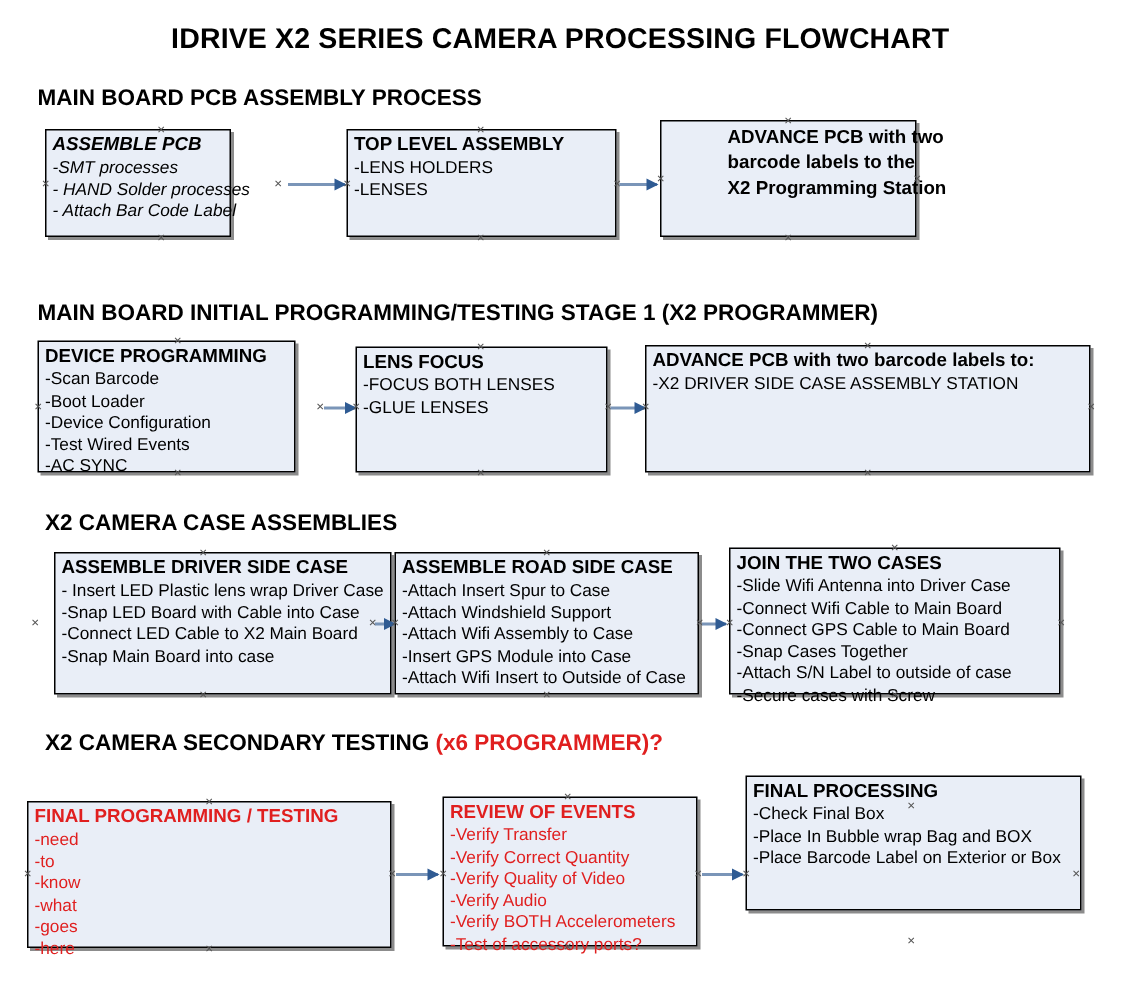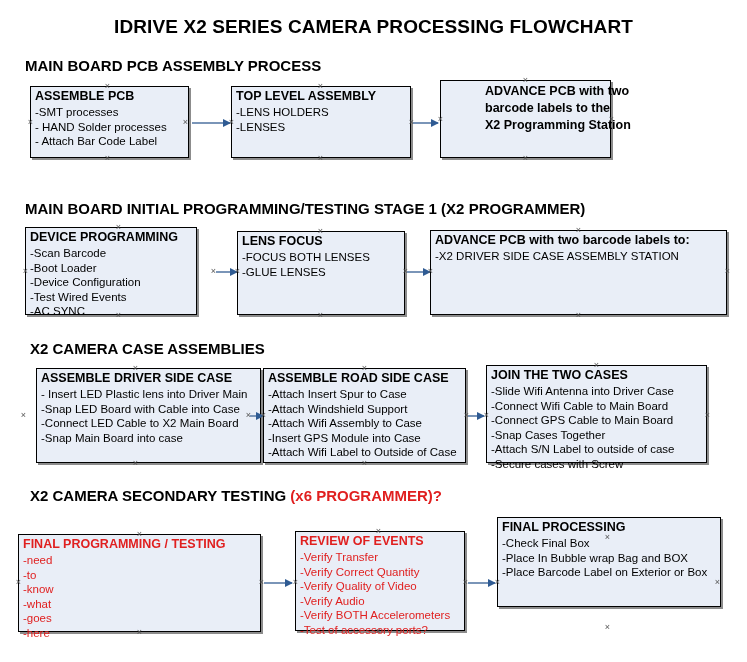--- a/index.html
+++ b/index.html
@@ -120,21 +120,21 @@
 <body>
 
 <div class="canvas">
 
   <div class="doc-title">IDRIVE X2  SERIES CAMERA PROCESSING FLOWCHART</div>
 
   <div class="section-head" style="left:25px; top:57px;">
     <span>MAIN BOARD PCB ASSEMBLY PROCESS</span>
   </div>
 
-  <div class="pbox" style="left:30px; top:86px; width:159px; height:72px;">
+  <div class="pbox" style="left:30px; top:86px; width:124px; height:72px;font-style:italic;">
     <div class="bx-title">ASSEMBLE PCB</div>
     <div class="bx-line">-SMT processes</div>
     <div class="bx-line">- HAND Solder processes</div>
     <div class="bx-line">- Attach Bar Code Label</div>
   </div>
   <div class="hx" style="left:104px; top:83px;"></div>
   <div class="hx" style="left:104px; top:155px;"></div>
   <div class="hx" style="left:27px; top:119px;"></div>
   <div class="hx" style="left:182px; top:119px;"></div>
 
@@ -201,39 +201,39 @@
   <div class="hx" style="left:575px; top:312px;"></div>
   <div class="hx" style="left:427px; top:268px;"></div>
   <div class="hx" style="left:724px; top:268px;"></div>
 
   <div class="section-head" style="left:30px; top:340px;">
     <span>X2 CAMERA CASE ASSEMBLIES</span>
   </div>
 
   <div class="pbox" style="left:23px; top:368px; width:225px; height:95px;margin-left:13px;">
     <div class="bx-title">ASSEMBLE DRIVER SIDE CASE</div>
-    <div class="bx-line">- Insert LED Plastic lens into Driver Main</div>
+    <div class="bx-line">- Insert LED Plastic lens wrap Driver Case</div>
     <div class="bx-line">-Snap LED Board with Cable into Case</div>
     <div class="bx-line">-Connect LED Cable to X2 Main Board</div>
     <div class="bx-line">-Snap Main Board into case</div>
   </div>
   <div class="hx" style="left:132px; top:365px;"></div>
   <div class="hx" style="left:132px; top:460px;"></div>
   <div class="hx" style="left:20px; top:412px;"></div>
   <div class="hx" style="left:245px; top:412px;"></div>
 
   <div class="arrow" style="left:250px; top:415px; width:13px;"></div>
 
   <div class="pbox" style="left:263px; top:368px; width:203px; height:95px;">
     <div class="bx-title">ASSEMBLE ROAD SIDE CASE</div>
     <div class="bx-line">-Attach Insert Spur to Case</div>
     <div class="bx-line">-Attach Windshield Support</div>
     <div class="bx-line">-Attach Wifi Assembly to Case</div>
     <div class="bx-line">-Insert GPS Module into Case</div>
-    <div class="bx-line">-Attach Wifi Label to Outside of Case</div>
+    <div class="bx-line">-Attach Wifi Insert to Outside of Case</div>
   </div>
   <div class="hx" style="left:361px; top:365px;"></div>
   <div class="hx" style="left:361px; top:460px;"></div>
   <div class="hx" style="left:260px; top:412px;"></div>
   <div class="hx" style="left:463px; top:412px;"></div>
 
   <div class="arrow" style="left:468px; top:415px; width:16px;"></div>
 
   <div class="pbox" style="left:486px; top:365px; width:221px; height:98px;">
     <div class="bx-title">JOIN THE TWO CASES</div>

